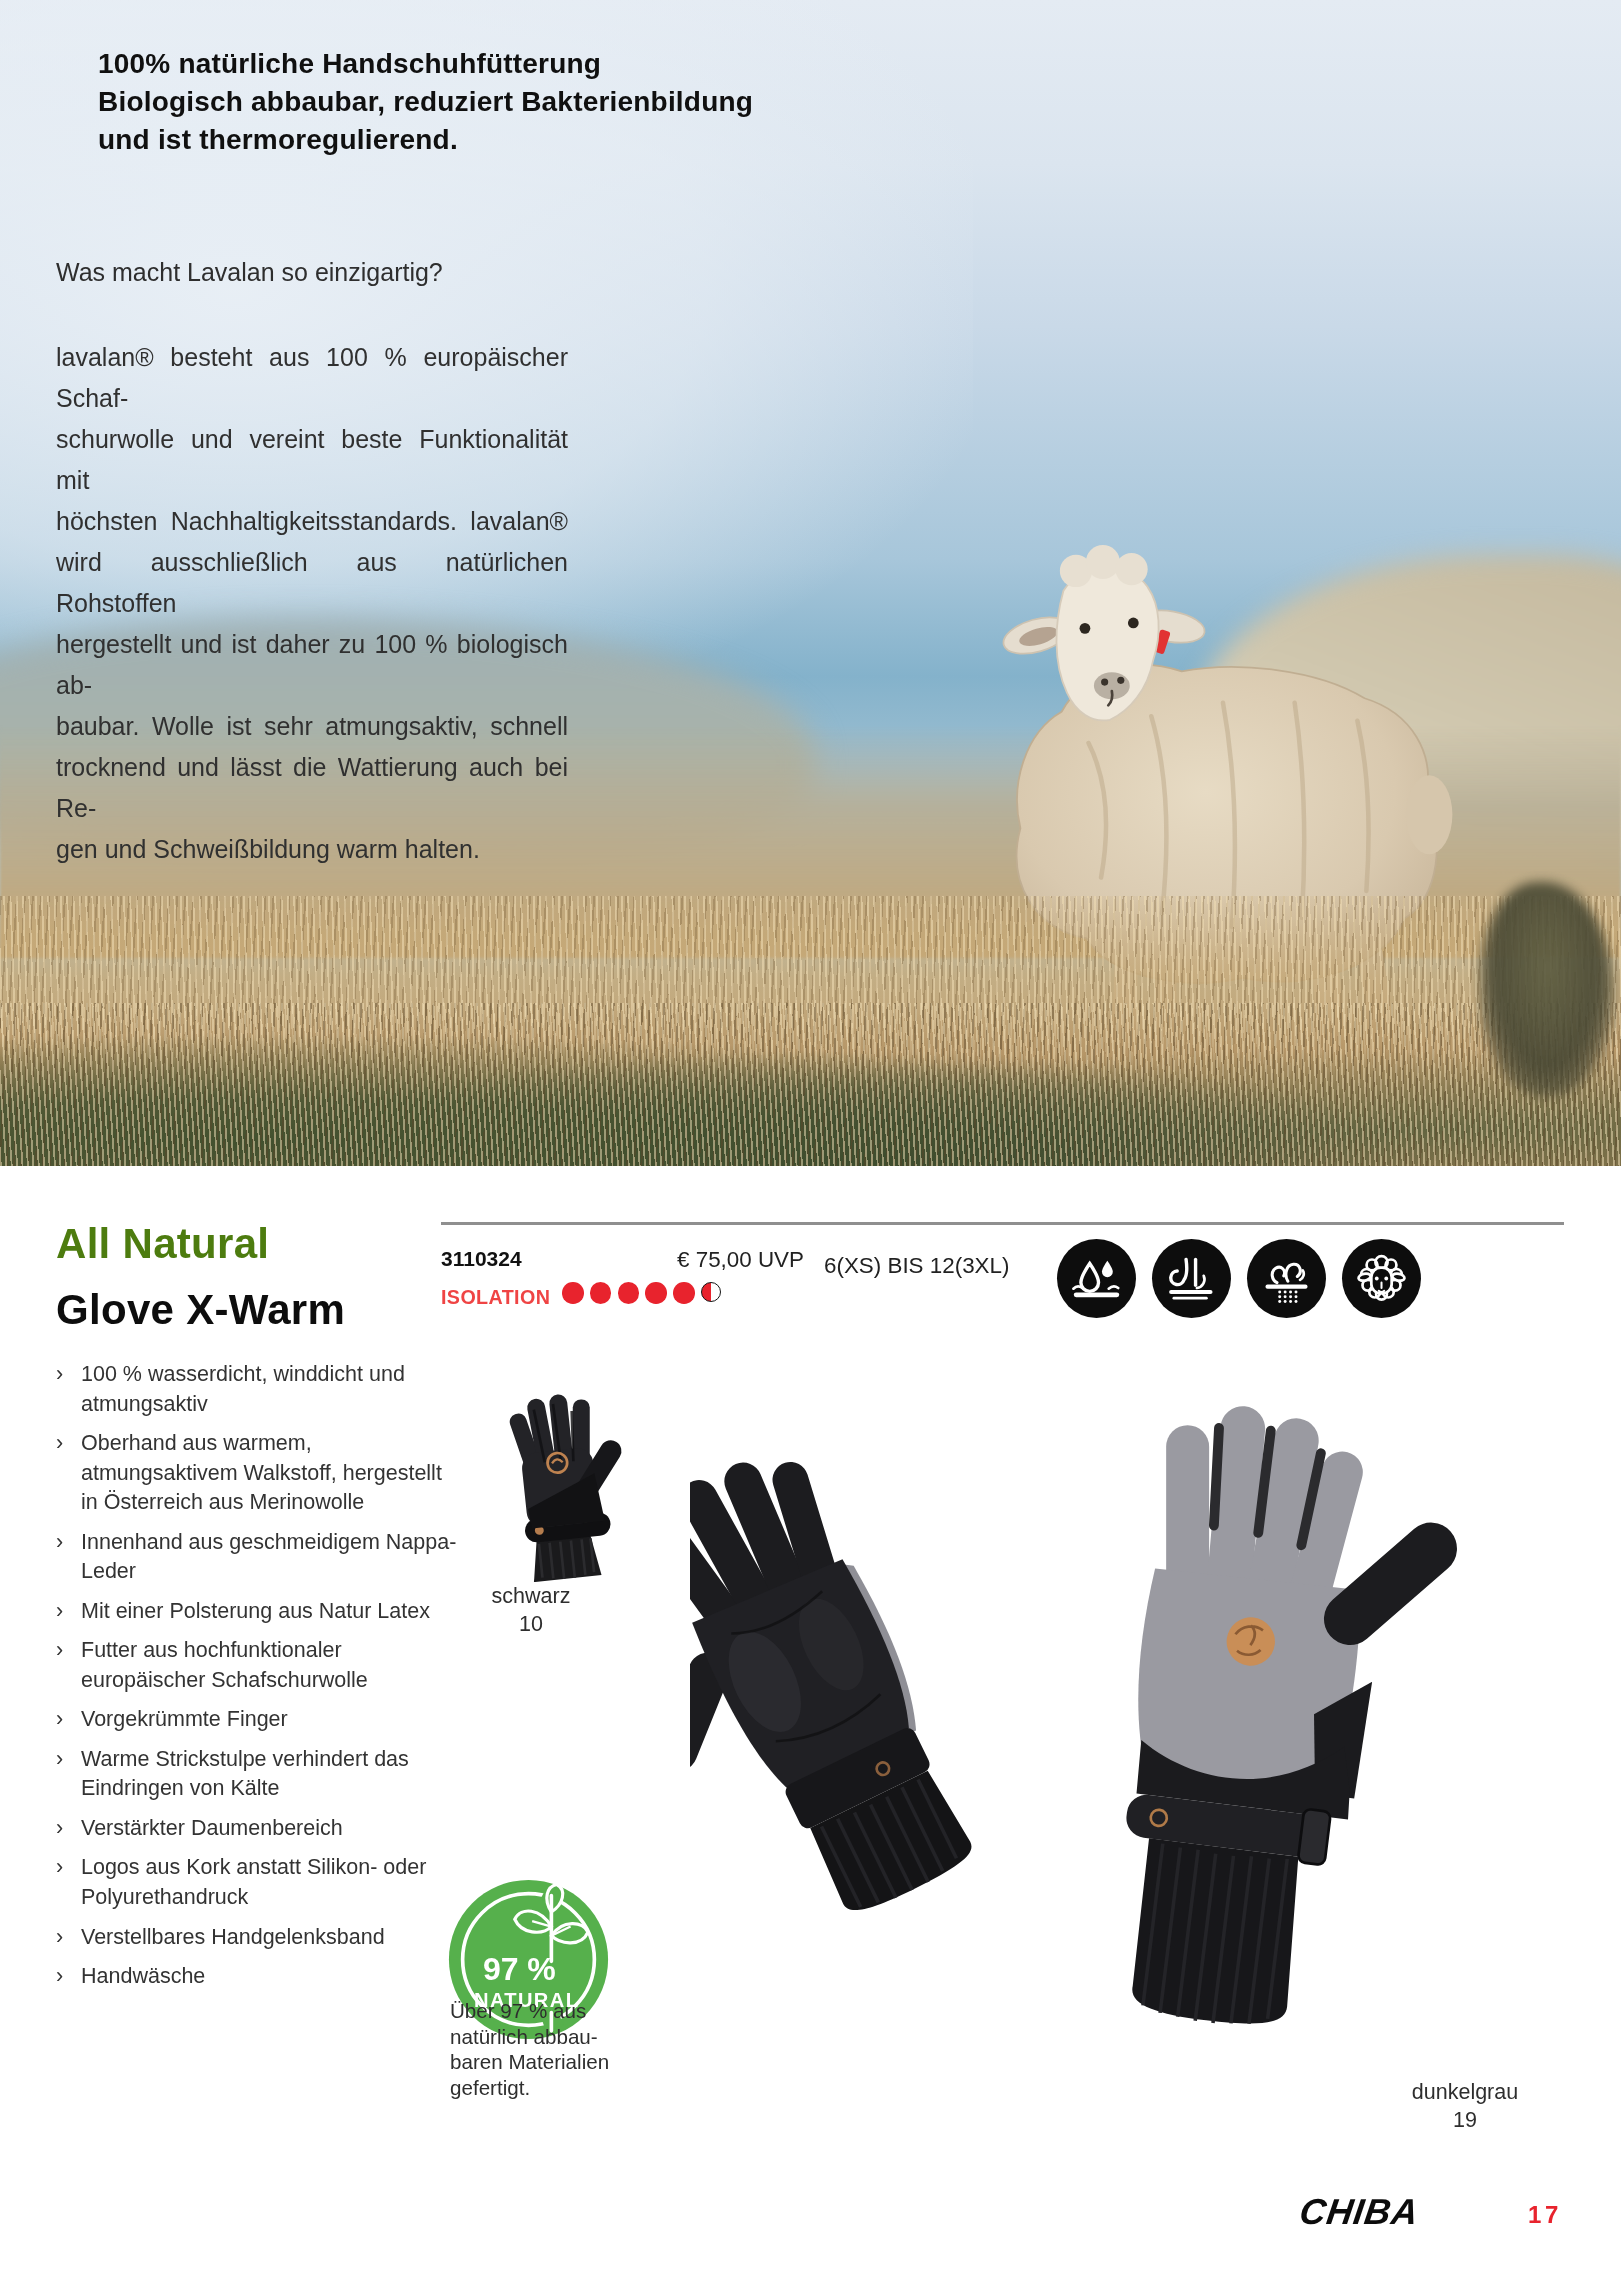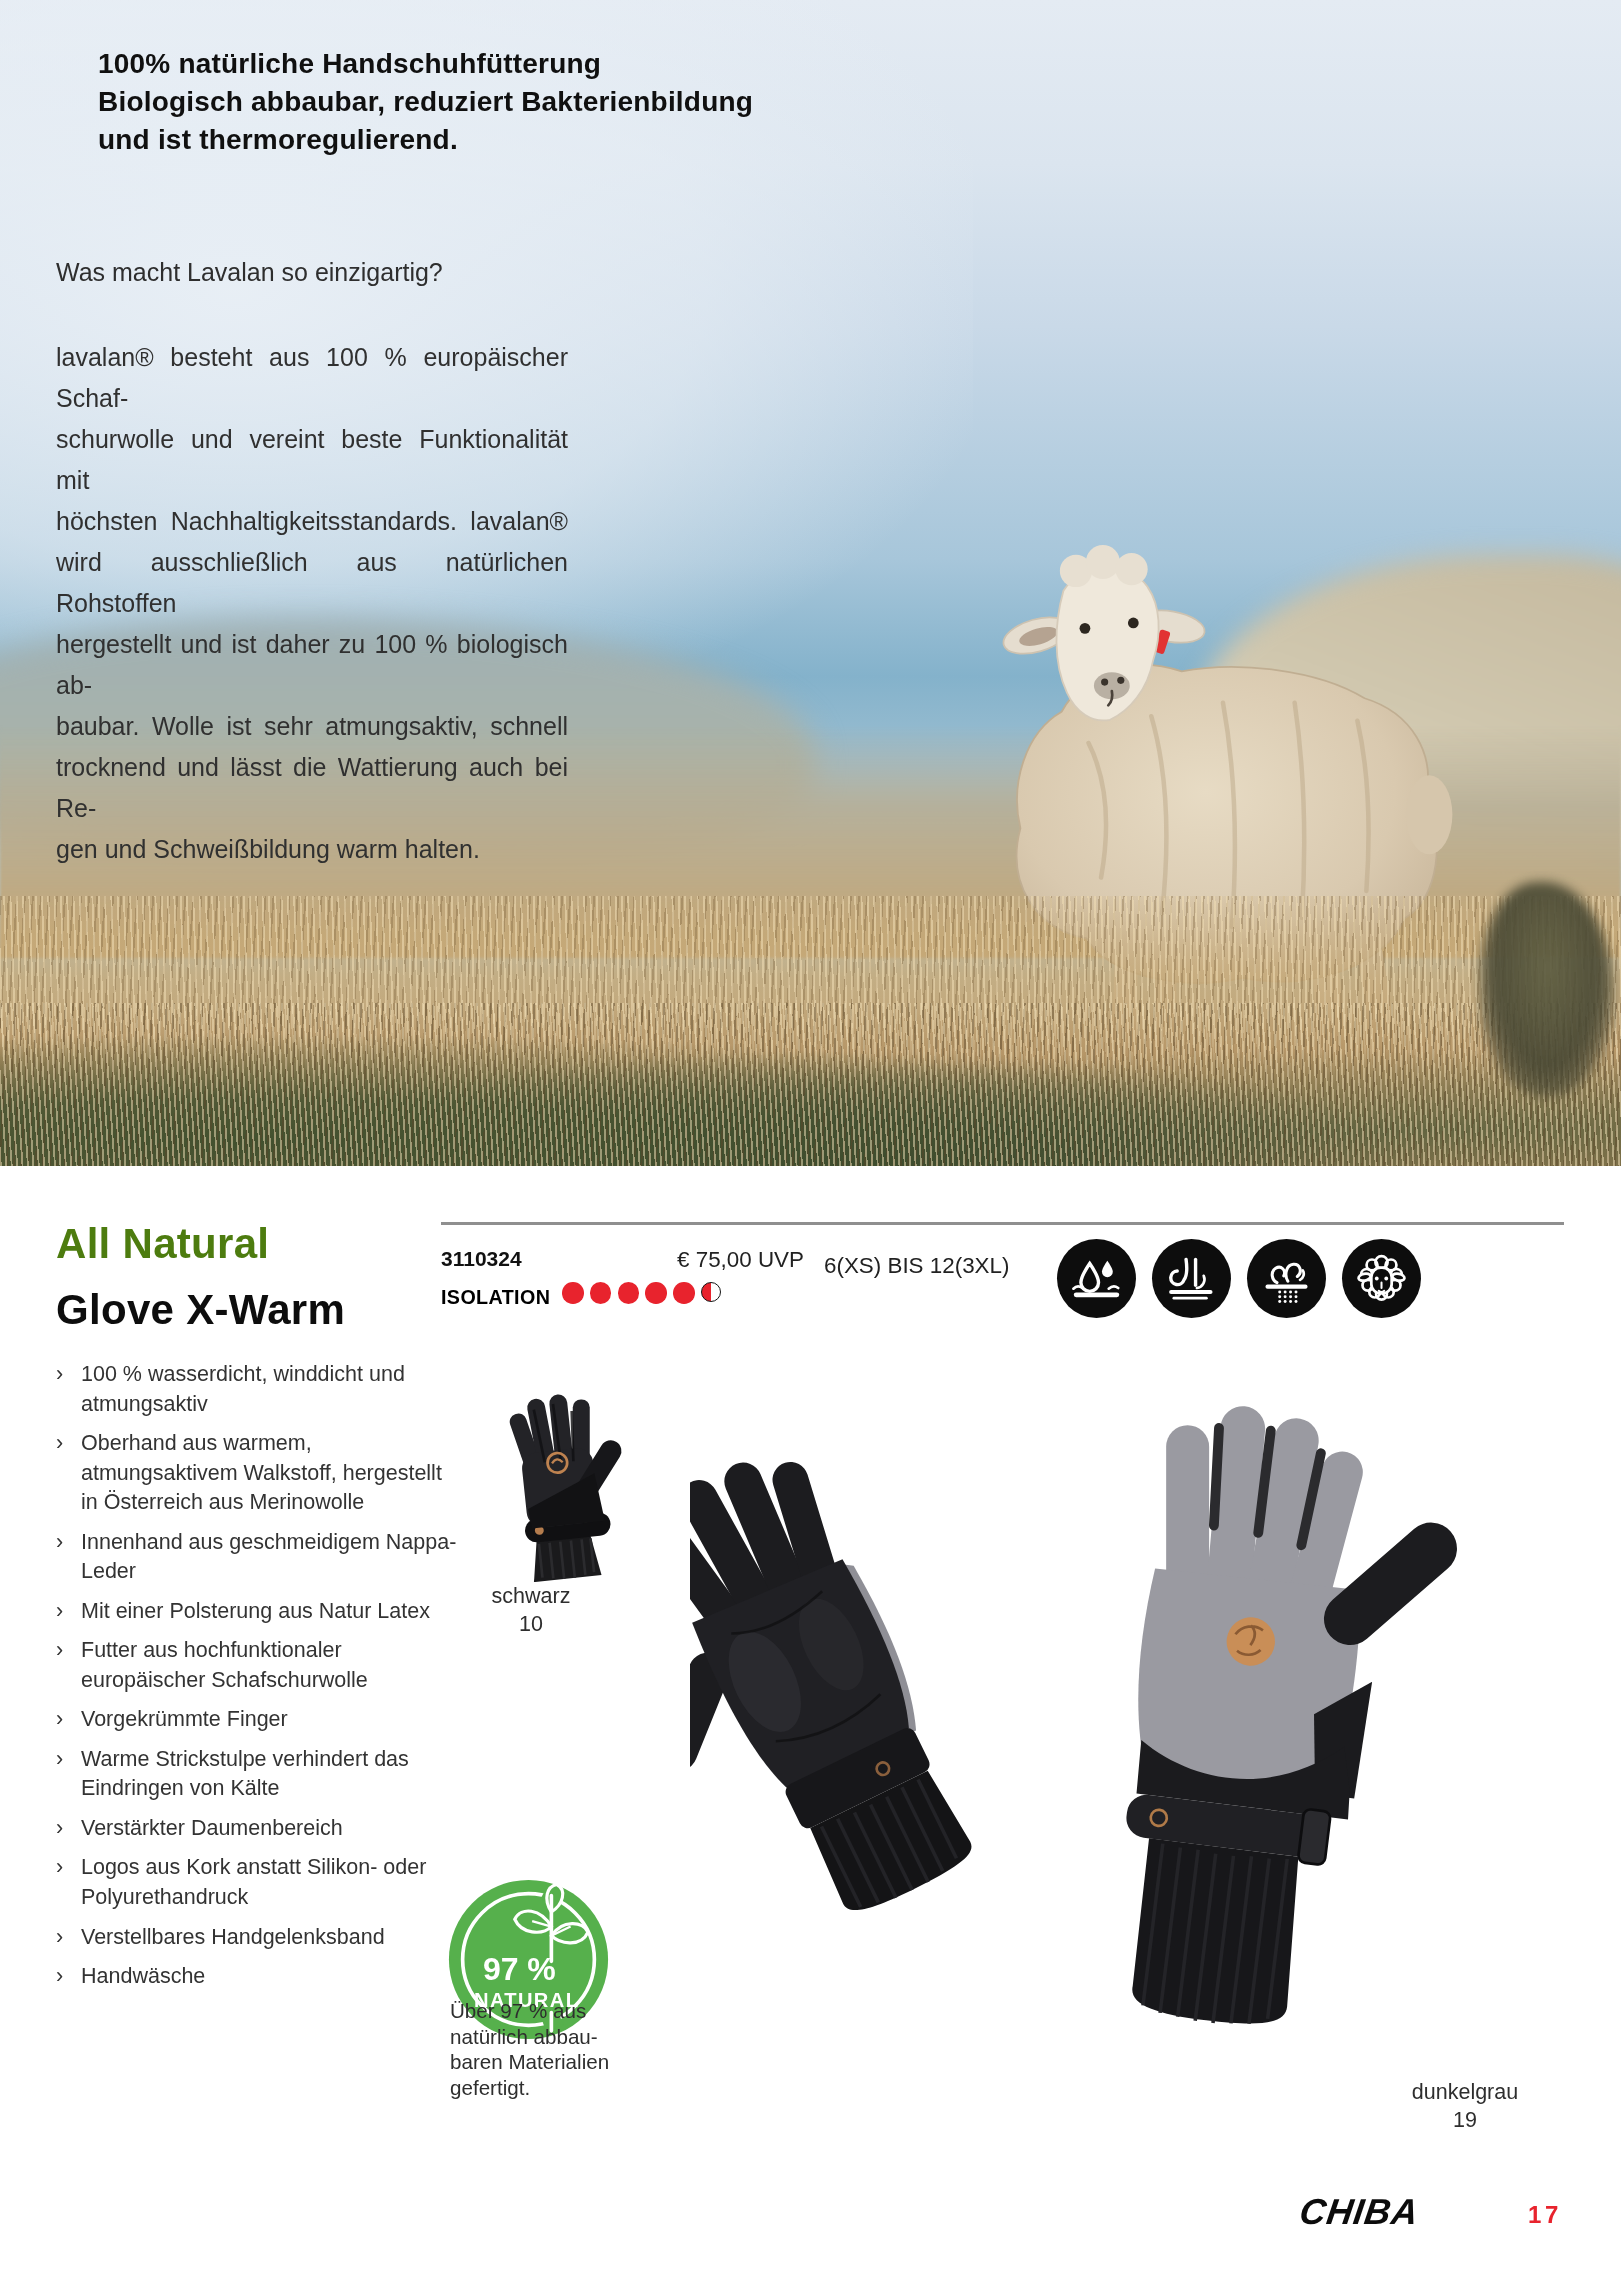--- a/index.html
+++ b/index.html
@@ -49,21 +49,21 @@
   .lava-reg{font-size:23px;vertical-align:34px;font-weight:400;}
   .lava-tag{position:absolute;left:159px;top:95px;font-size:21.5px;font-weight:500;letter-spacing:2.3px;color:#101010;}
 
   
   .ptitle1{left:56px;top:1220px;font-size:42px;font-weight:700;color:#4d7c0f;letter-spacing:0.3px;}
   .ptitle2{left:56px;top:1286px;font-size:42px;font-weight:700;color:#0d0d0d;letter-spacing:0.3px;}
   .rule{left:441px;top:1222px;width:1123px;height:2.7px;background:#8f8f8f;}
   .article{left:441px;top:1247px;font-size:21px;font-weight:700;color:#111;}
   .price{left:633px;top:1247px;font-size:22.4px;color:#222;margin-left:44px;}
   .sizes{left:824px;top:1247px;font-size:22.4px;color:#222;margin-top:6px;}
-  .isolabel{left:441px;top:1286px;font-size:19.7px;font-weight:700;letter-spacing:0.4px;color:#000000;}
+  .isolabel{left:441px;top:1286px;font-size:19.7px;font-weight:700;letter-spacing:0.4px;color:#ef4444;}
   .dots{left:562px;top:1282px;display:flex;gap:6.3px;}
   .dot{width:21.5px;height:21.5px;border-radius:50%;background:#e8232d;}
   .dot.half{background:linear-gradient(90deg,#e8232d 0 50%,#ffffff 50% 100%);border:1.8px solid #141414;width:18px;height:18px;}
   .icon-row{left:1057px;top:1239px;display:flex;gap:16px;}
   .picon{width:79px;height:79px;border-radius:50%;background:#0d0d0d;display:flex;align-items:center;justify-content:center;}
 
   .features{left:56px;top:1360px;width:405px;}
   .feat{display:flex;margin-bottom:9.9px;font-size:21.5px;line-height:29.6px;color:#333;}
   .fm{width:25px;flex:none;color:#333;}
 

